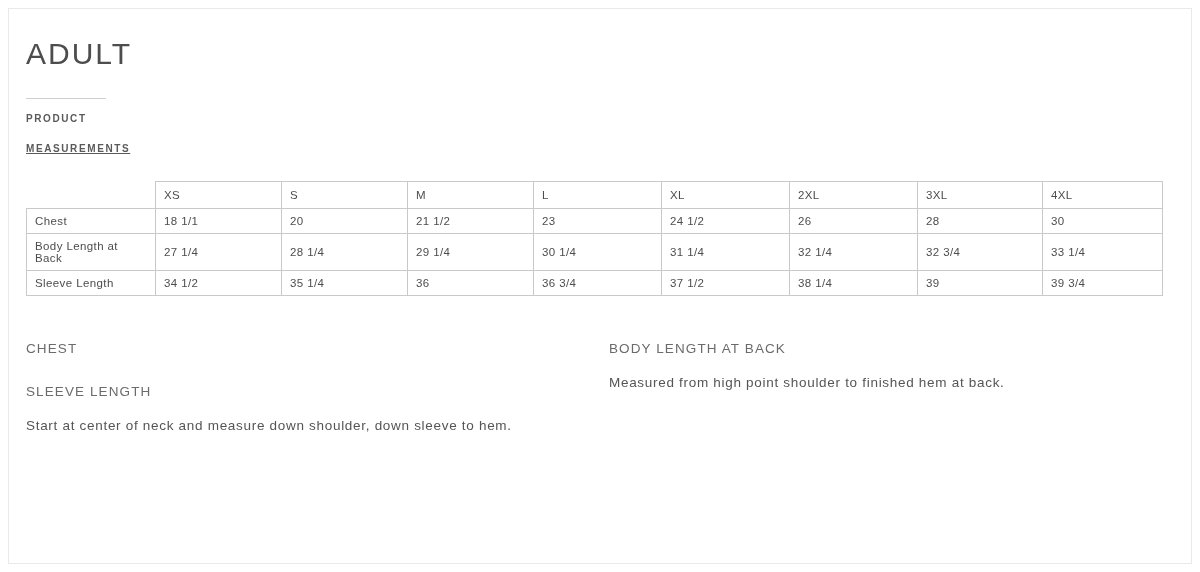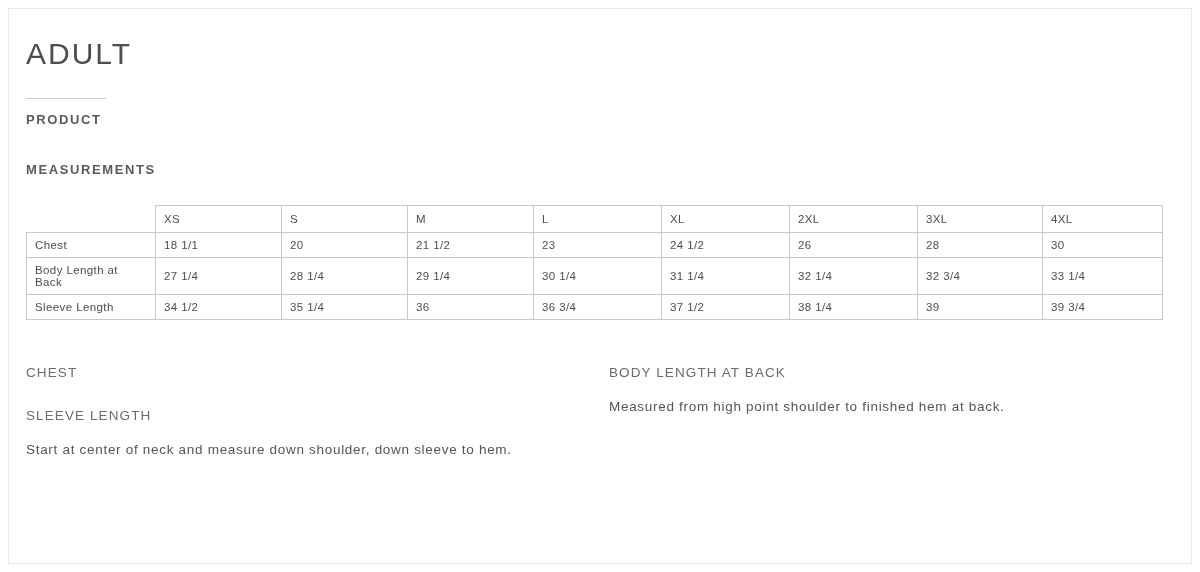--- a/index.html
+++ b/index.html
@@ -44,28 +44,29 @@
     line-height: 1.2;
     font-family: "Liberation Sans", sans-serif;
   }
   .rule {
     width: 80px;
     height: 1px;
     background: #cfcfcf;
     margin: 26px 0 14px 0;
   }
   .subtitle {
-    font-size: 13px;
+    font-size: 10px;
     font-weight: bold;
     letter-spacing: 1.6px;
     color: #5a5a5a;
     line-height: 1.1;
   }
   .subtitle + .subtitle {
-    margin-top: 36px;
+    margin-top: 19px;
+    text-decoration: underline;
   }
   table.size-table {
     border-collapse: collapse;
     margin-top: 27px;
     width: 1136px;
     table-layout: fixed;
   }
   table.size-table td,
   table.size-table th {
     border: 1px solid #c9c9c9;

